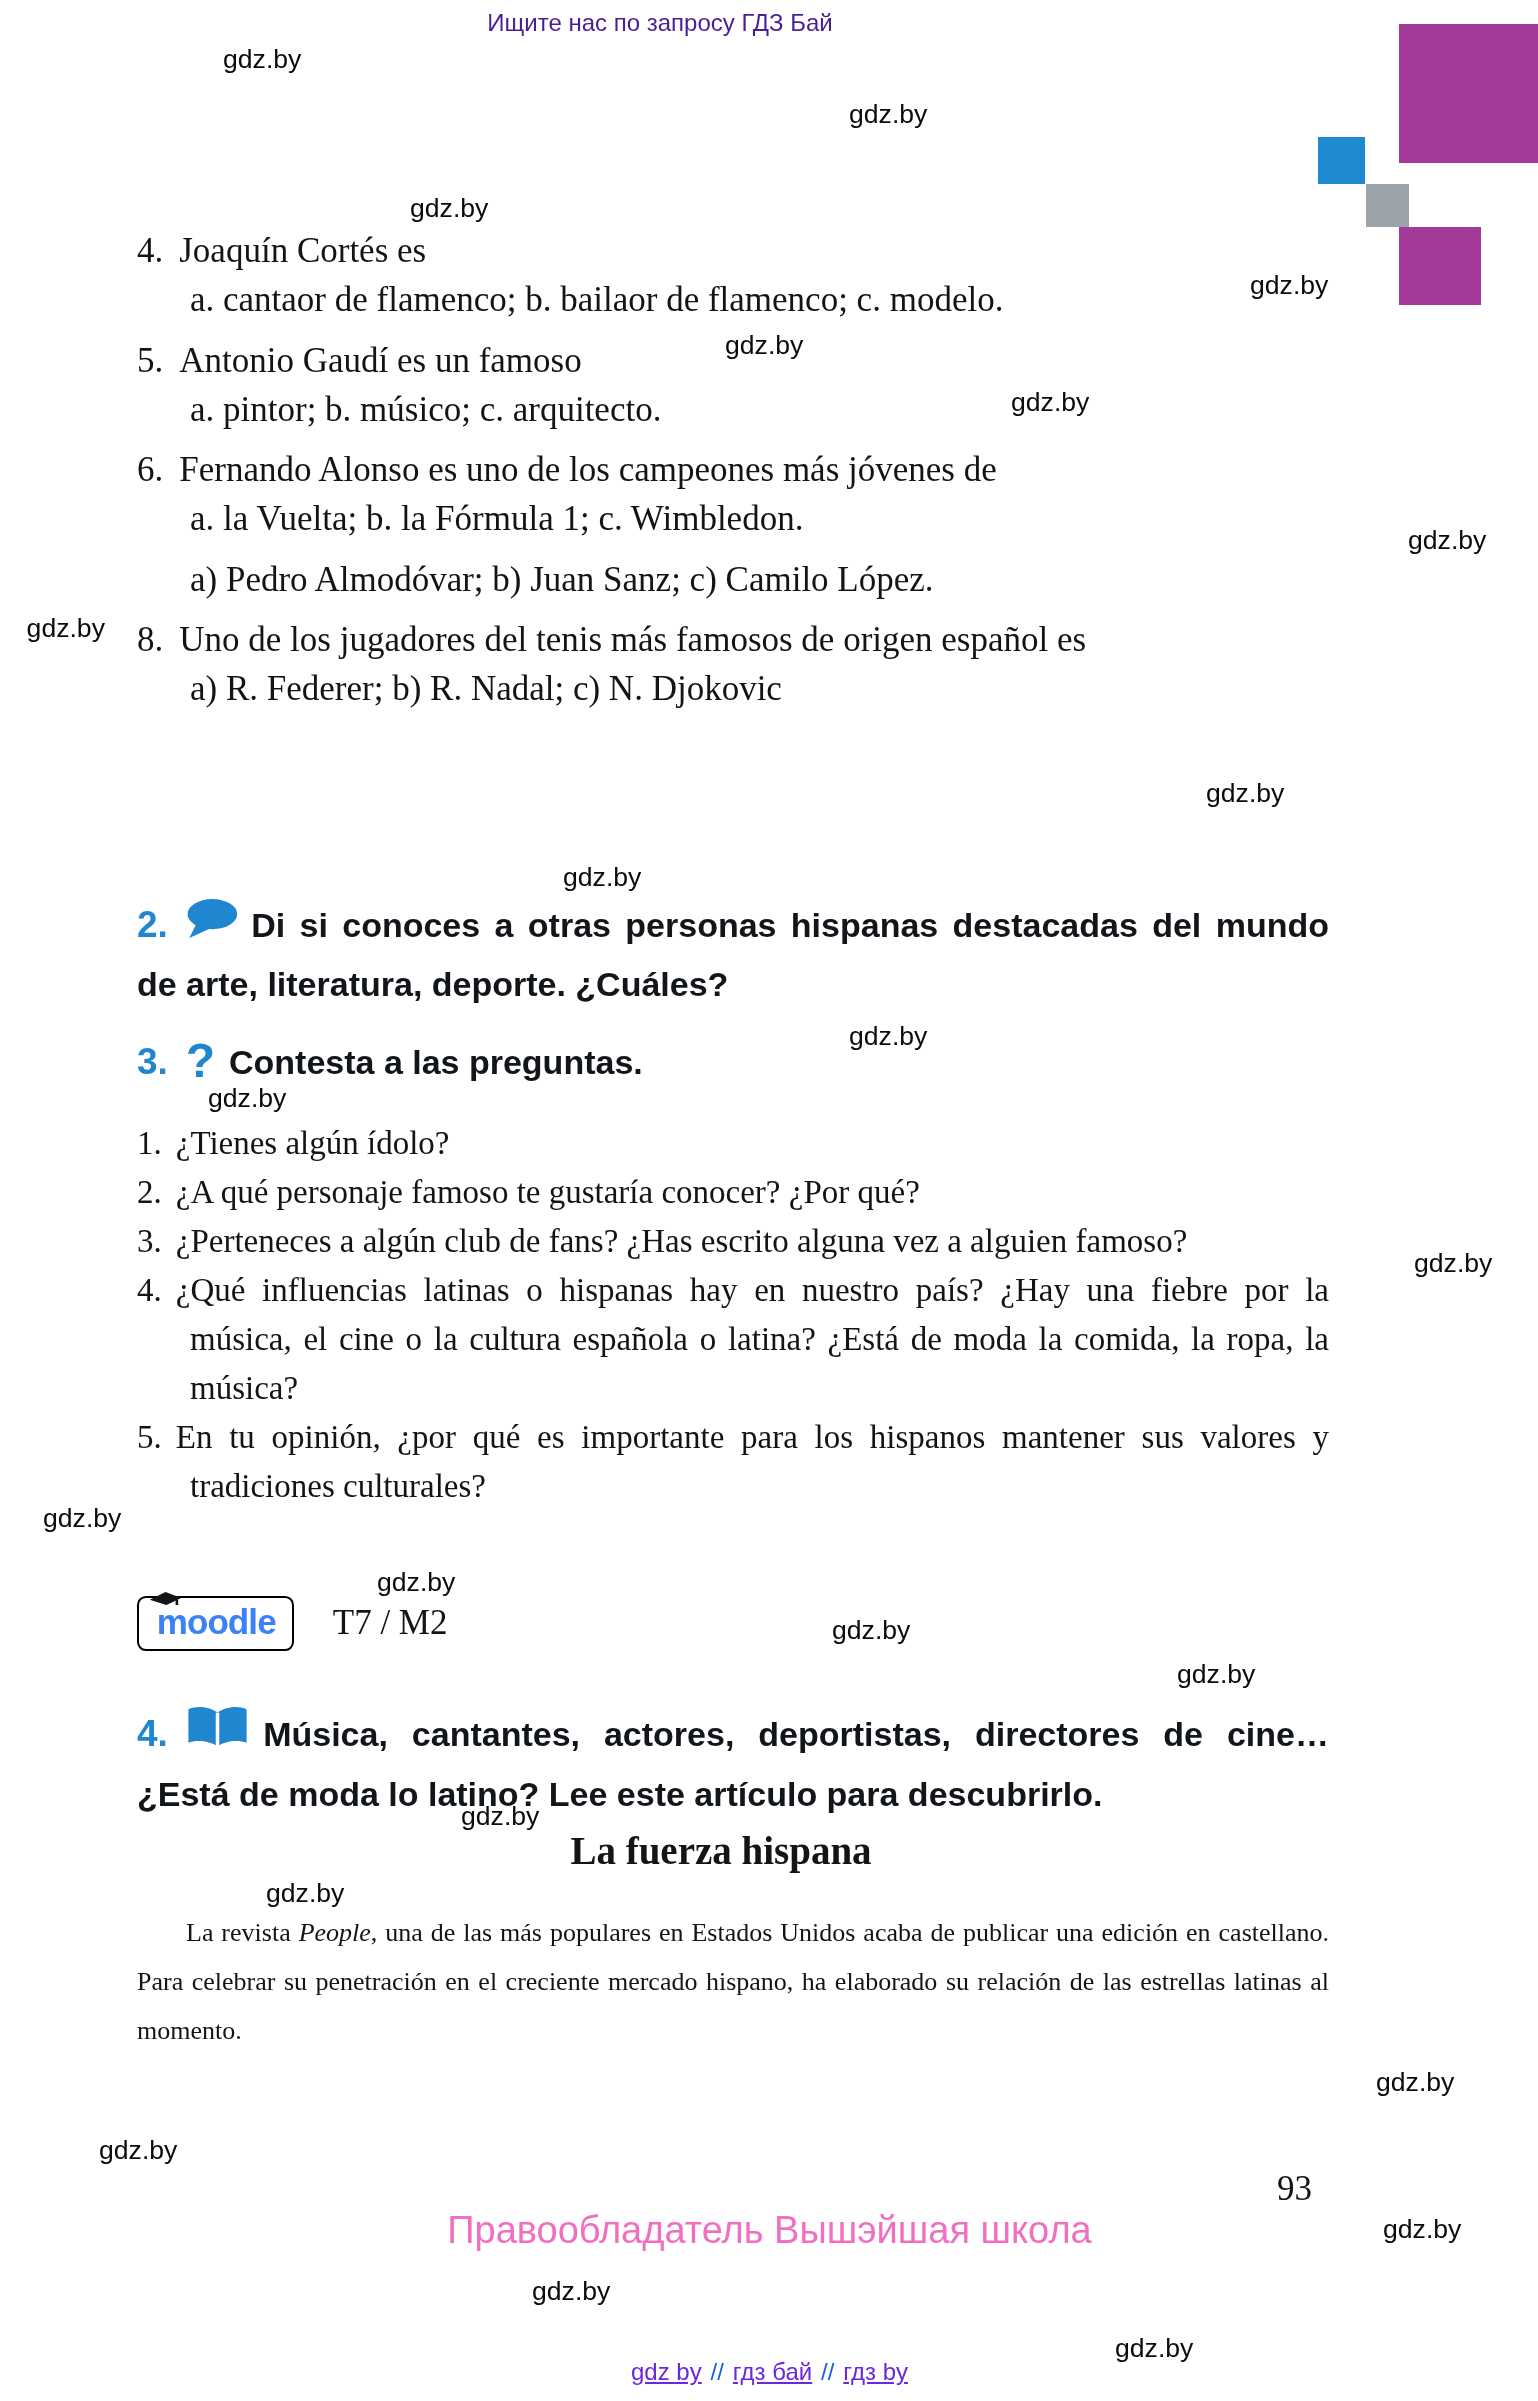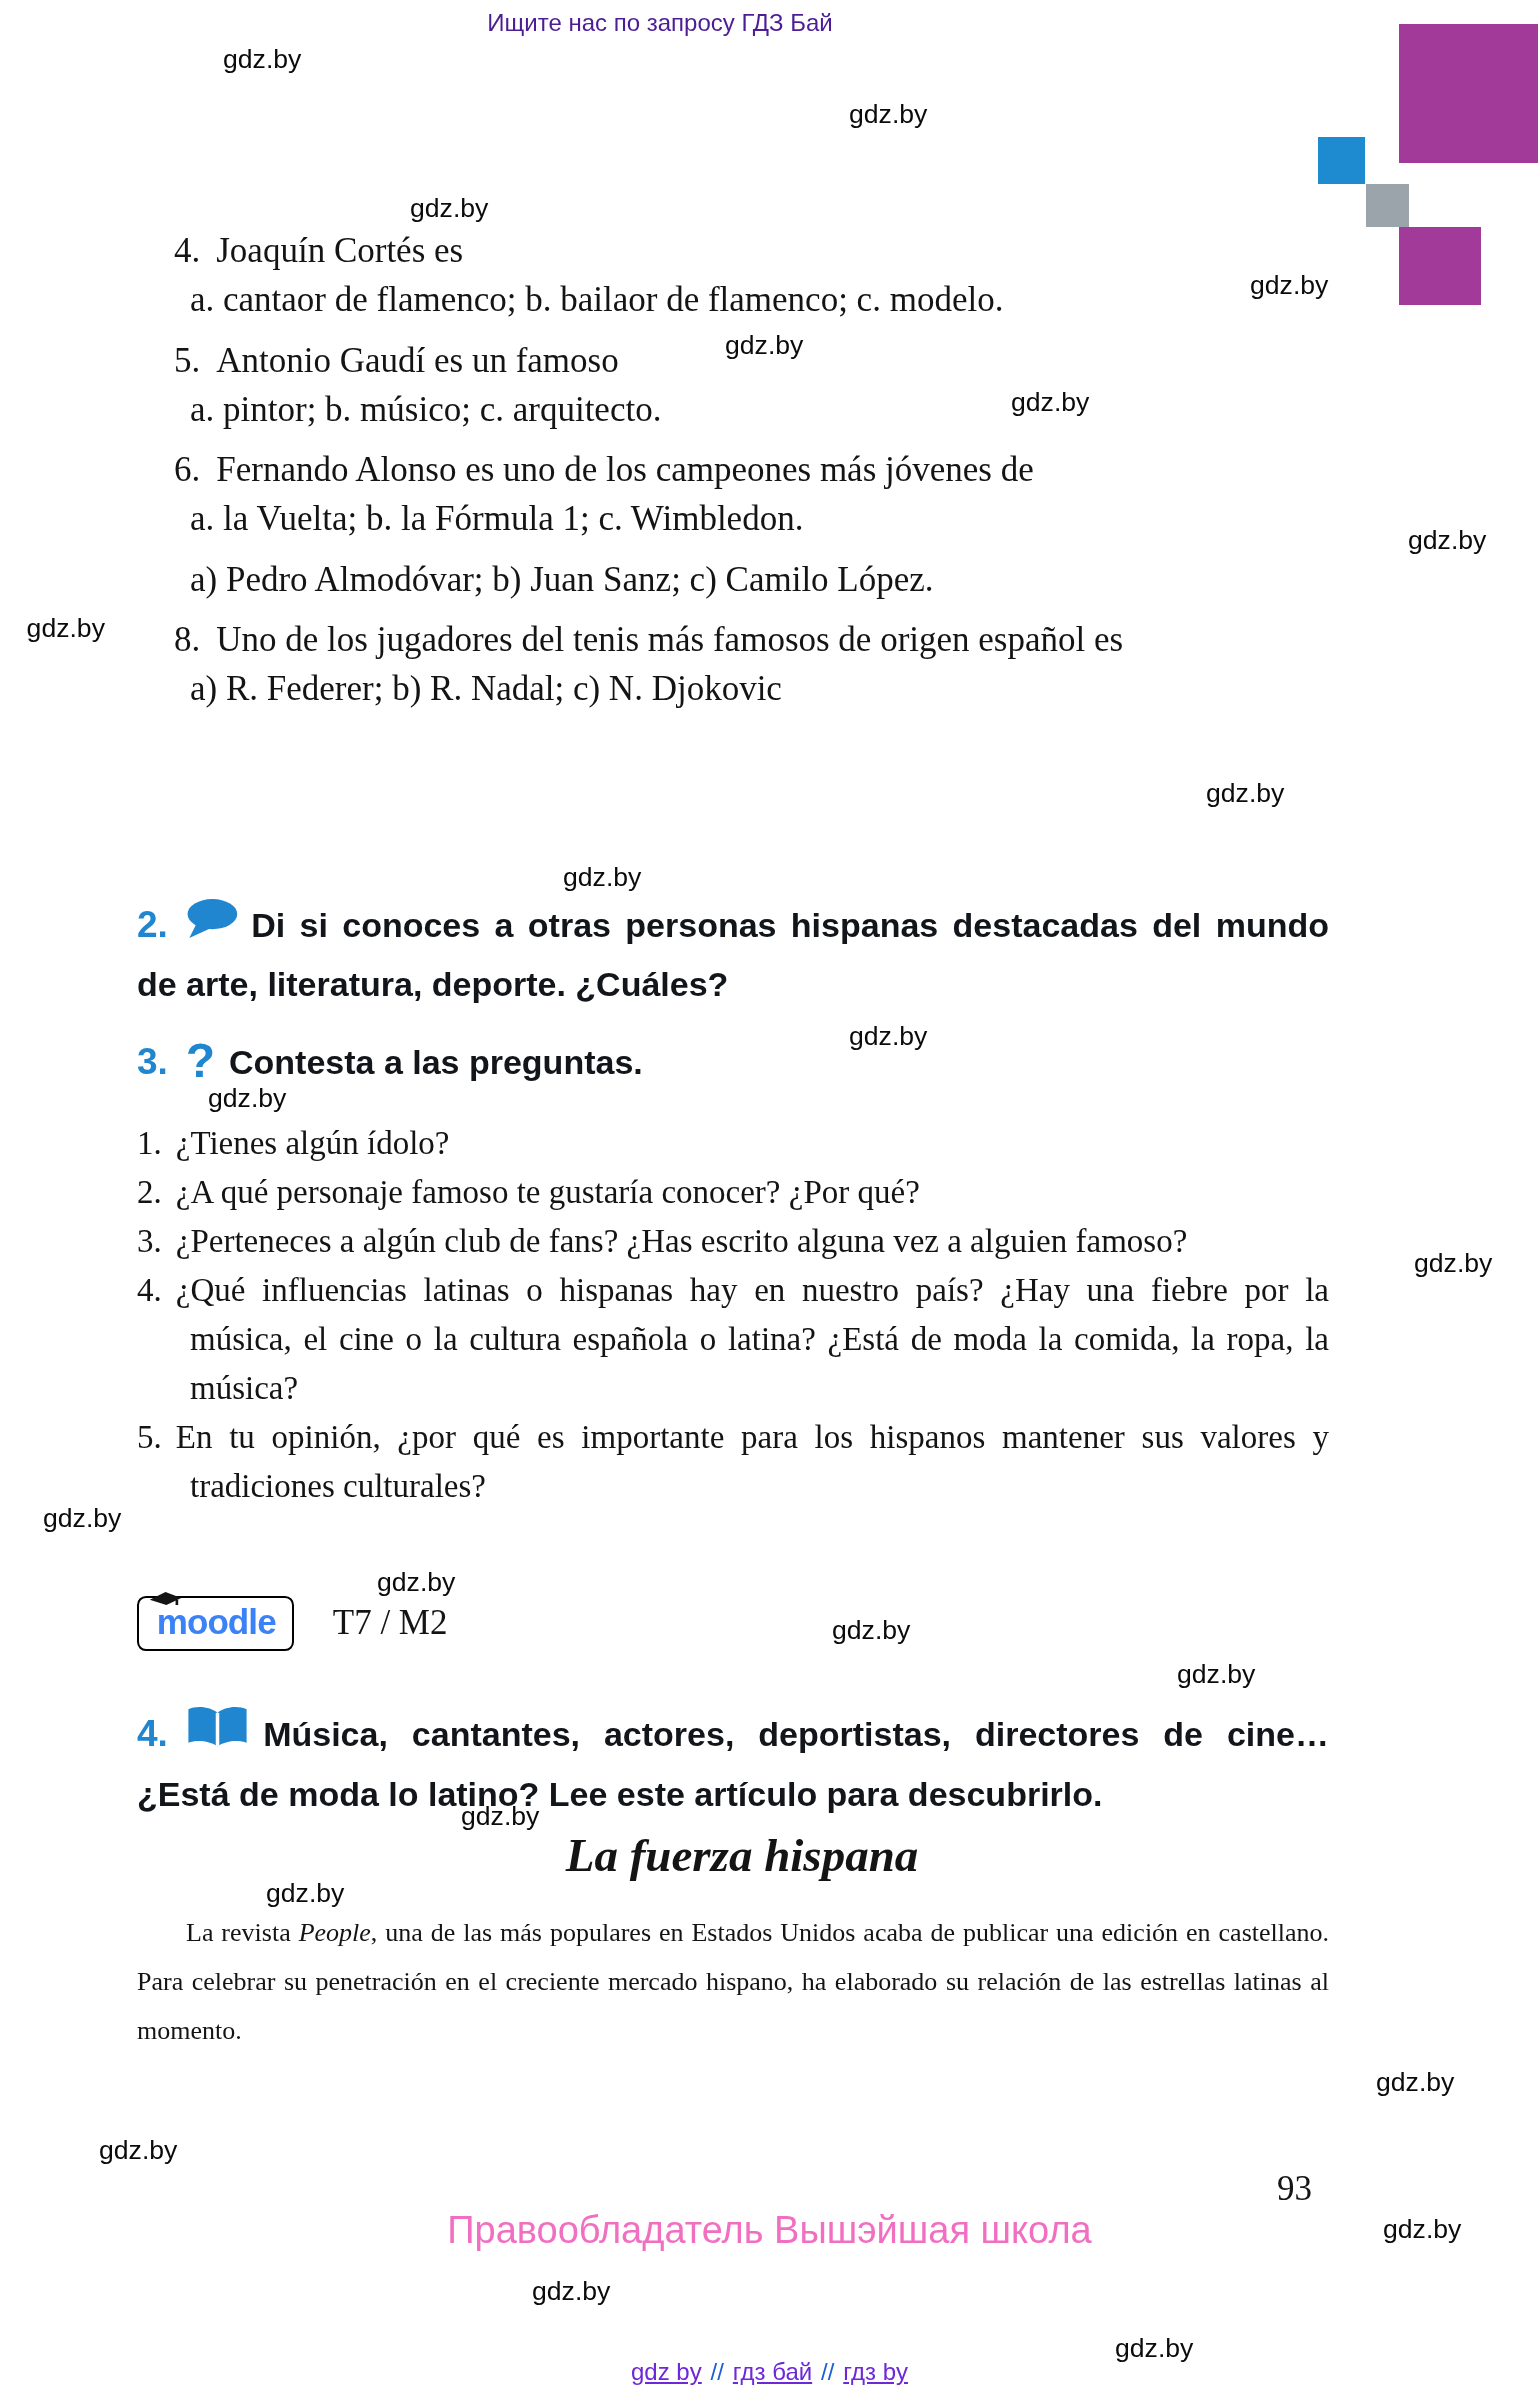--- a/index.html
+++ b/index.html
@@ -9,21 +9,21 @@
   }
   
   .wm{position:absolute;font-family:"Liberation Sans",sans-serif;font-size:26.6px;color:#0b0b0b;white-space:nowrap;}
   
   .sq{position:absolute;}
   
   .top-banner{position:absolute;top:8.9px;left:660px;transform:translateX(-50%);
     font-family:"Liberation Sans",sans-serif;font-size:24px;color:#4c1d95;white-space:nowrap;}
   
   .col{position:absolute;left:137px;width:1192px;}
-  .stem{font-size:35px;line-height:49px;text-align:justify;margin-left:37px;}
+  .stem{font-size:35px;line-height:49px;text-align:justify;}
   .qnum{margin-right:16px;}
   .opts{font-size:35px;line-height:49px;margin-left:53px;text-align:left;}
   .quiz-item{margin-bottom:11.5px;}
   
   .task{font-family:"Liberation Sans",sans-serif;font-weight:700;font-size:34px;
     line-height:51px;text-align:justify;color:#12161b;}
   .tnum{color:#1f86cf;font-size:37px;margin-right:8.9px;}
   .ticon{display:inline-block;vertical-align:middle;margin:0 12.4px 5.3px 7px;}
   .q-icon{display:inline-block;vertical-align:middle;margin:0 14px 8.9px 8.9px;
     color:#1f86cf;font-size:48px;font-weight:700;font-family:"Liberation Sans",sans-serif;}
@@ -31,22 +31,22 @@
   .q{font-size:33px;line-height:49px;padding-left:53px;text-indent:-53px;text-align:justify;}
   .q .qnum{margin-right:14px;}
   
   .moodle-row{position:absolute;left:137px;top:1596px;display:flex;align-items:center;gap:39px;}
   .moodle-box{border:2.7px solid #000;border-radius:8.9px;padding:3.5px 16px 7px 17.7px;position:relative;background:#fff;}
   .moodle-text{font-family:"Liberation Sans",sans-serif;font-weight:700;font-size:35px;
     color:#3b82f6;letter-spacing:-0.9px;}
   .moodle-cap{position:absolute;top:-8px;left:8.9px;}
   .moodle-ref{font-size:35px;color:#141414;}
   
-  .article-title{position:absolute;left:146px;width:1192px;top:1828px;text-align:center;
-    font-weight:700;font-size:47px;font-style:italic;}
+  .article-title{position:absolute;left:125px;width:1192px;top:1828px;text-align:center;
+    font-weight:700;font-size:39px;}
   .para{position:absolute;left:137px;width:1192px;top:1908px;font-size:26px;line-height:49px;
     text-align:justify;text-indent:49px;}
   .italic{font-style:italic;}
   .pagenum{position:absolute;left:1277px;top:2169px;font-size:35px;}
   .copyright{position:absolute;left:0;top:2209px;width:1539px;text-align:center;
     font-family:"Liberation Sans",sans-serif;font-size:38px;color:#f16fc1;}
   .footer{position:absolute;left:0;top:2358px;width:1539px;text-align:center;
     font-family:"Liberation Sans",sans-serif;font-size:24px;color:#1a5fd6;}
   .footer a{color:#6d28d9;text-decoration:underline;cursor:pointer;text-align:center;}
   .footer .sep{margin:0 8.9px;text-decoration:none;}

